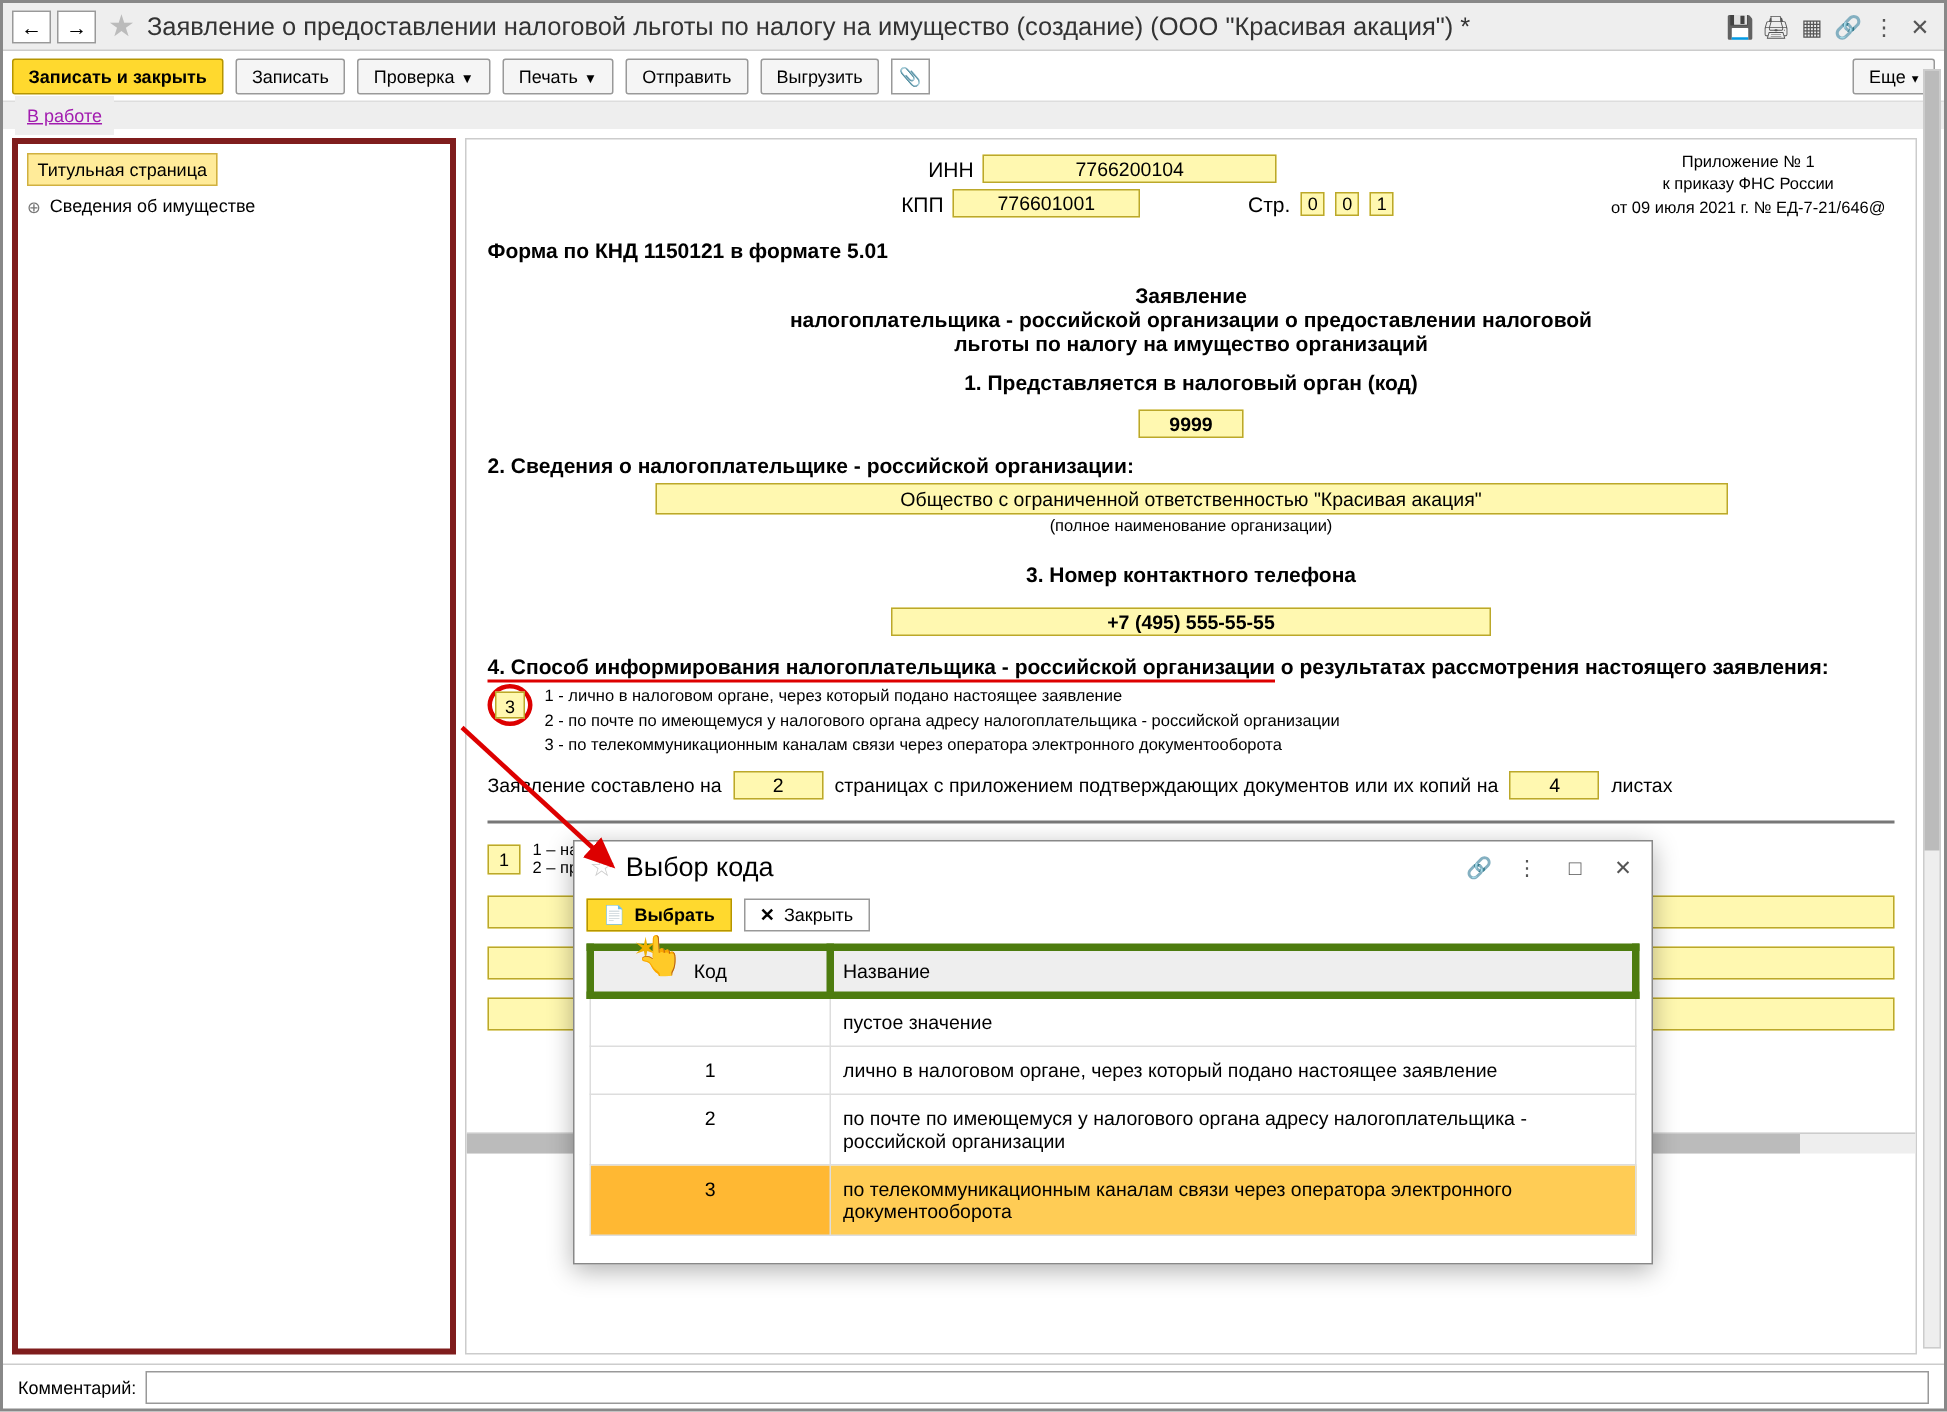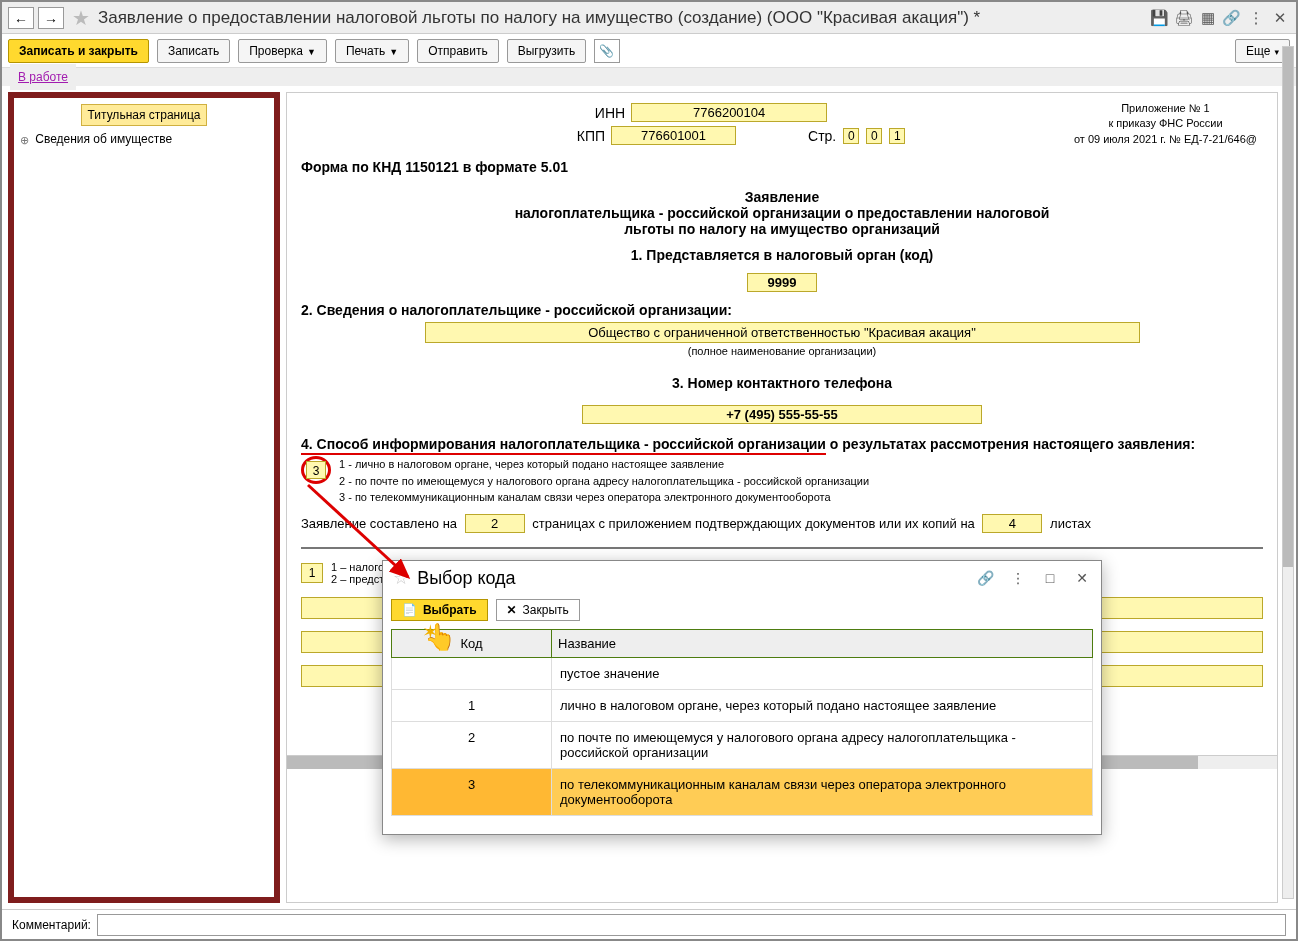--- a/index.html
+++ b/index.html
@@ -11,21 +11,21 @@
 .title-text { font-size: 17px; color: #333; flex: 1; white-space: nowrap; overflow: hidden; }
 .titlebar-icn { width: 20px; height: 20px; display: inline-flex; align-items: center; justify-content: center; color: #555; cursor: pointer; font-size: 15px; }
 .toolbar { height: 34px; display: flex; align-items: center; padding: 4px 6px; gap: 8px; border-bottom: 1px solid #ddd; background:#fff; }
 .btn { border: 1px solid #999; background: #f5f5f5; padding: 4px 10px; cursor: pointer; border-radius: 2px; font-size: 12px; }
 .btn-primary { background: #ffd92e; border-color: #b59500; font-weight: bold; }
 .btn .caret { margin-left: 4px; font-size: 9px; }
 .clip-btn { width: 26px; height: 24px; border:1px solid #999; background:#fff; display:inline-flex; align-items:center; justify-content:center; }
 .spacer { flex: 1; }
 .status-link { color: #a21caf; text-decoration: underline; padding: 6px 8px; background: #eee; cursor:pointer; }
 .body-area { flex: 1; display: flex; overflow: hidden; }
-.sidebar { width: 272px; border: 6px solid #7f1d1d; margin: 6px 0 6px 6px; padding: 6px; overflow: auto; text-align: center; }
+.sidebar { width: 296px; border: 4px solid #7f1d1d; margin: 6px 0 6px 6px; padding: 6px; overflow: auto; }
 .side-active { background: #ffeb99; border: 1px solid #d0b040; padding: 3px 6px; display: inline-block; }
 .side-item { margin-top: 6px; display: flex; align-items: flex-start; gap: 6px; }
 .side-plus { color:#777; font-size:11px; margin-top:2px; }
 .content-wrap { flex: 1; margin: 6px 18px 6px 6px; border: 1px solid #ccc; overflow: auto; position: relative; }
 .content { padding: 10px 14px; position: relative; min-width: 960px; }
 .hdr-row { display: flex; align-items: center; gap: 6px; margin-bottom: 4px; }
 .lbl { font-size: 14px; }
 .yellow-input { background: #fff8b0; border: 1px solid #bba82a; padding: 1px 4px; text-align: center; font-size: 13px; }
 .inn-box { width: 196px; }
 .kpp-box { width: 125px; }
@@ -59,21 +59,21 @@
 .modal { position: absolute; left: 380px; top: 558px; width: 720px; background:#fff; border:1px solid #888; box-shadow: 0 4px 16px rgba(0,0,0,.3); z-index:20;}
 .modal-title { display:flex; align-items:center; padding:6px 10px; gap:8px;}
 .modal-star { color:#ccc; font-size:18px;}
 .modal-title-text { font-size:18px; flex:1;}
 .modal-icn { width:18px; height:18px; display:inline-flex; align-items:center; justify-content:center; color:#555; cursor:pointer; margin-left:6px; font-size:14px;}
 .modal-toolbar { padding: 4px 8px; display:flex; gap:8px; align-items:center;}
 .modal-btn { border:1px solid #999; padding:3px 10px; display:inline-flex; align-items:center; gap:6px; cursor:pointer; background:#fff;}
 .modal-btn-primary { background:#ffd92e; border-color:#b59500; font-weight:bold;}
 .x-icon { font-weight:bold; }
 .modal-table { width: calc(100% - 16px); margin: 4px 8px 18px 8px; border:1px solid #ccc; border-collapse: collapse; font-size:13px;}
-.modal-table th { background:#eee; border:1px solid #4d7c0f; padding:6px; text-align:left; font-weight:normal;}
+.modal-table th { background:#eee; border:5px solid #4d7c0f; padding:6px; text-align:left; font-weight:normal;}
 .modal-table td { border:1px solid #ddd; padding:8px; vertical-align:top;}
 .modal-table .code-col { width:160px; text-align:center;}
 .modal-row-sel td { background:#ffcc55;}
 .modal-row-sel td:first-child { background:#ffb833;}
 
 
 .arrow-svg { position:absolute; left:298px; top:475px; width:120px; height:110px; z-index:30; pointer-events:none;}
 .cursor-hand { position:absolute; left:422px; top:620px; font-size:26px; z-index:31; pointer-events:none;}
 .click-burst { position:absolute; left:420px; top:618px; z-index:30; pointer-events:none; color:#f0b000; font-size:20px;}
 

